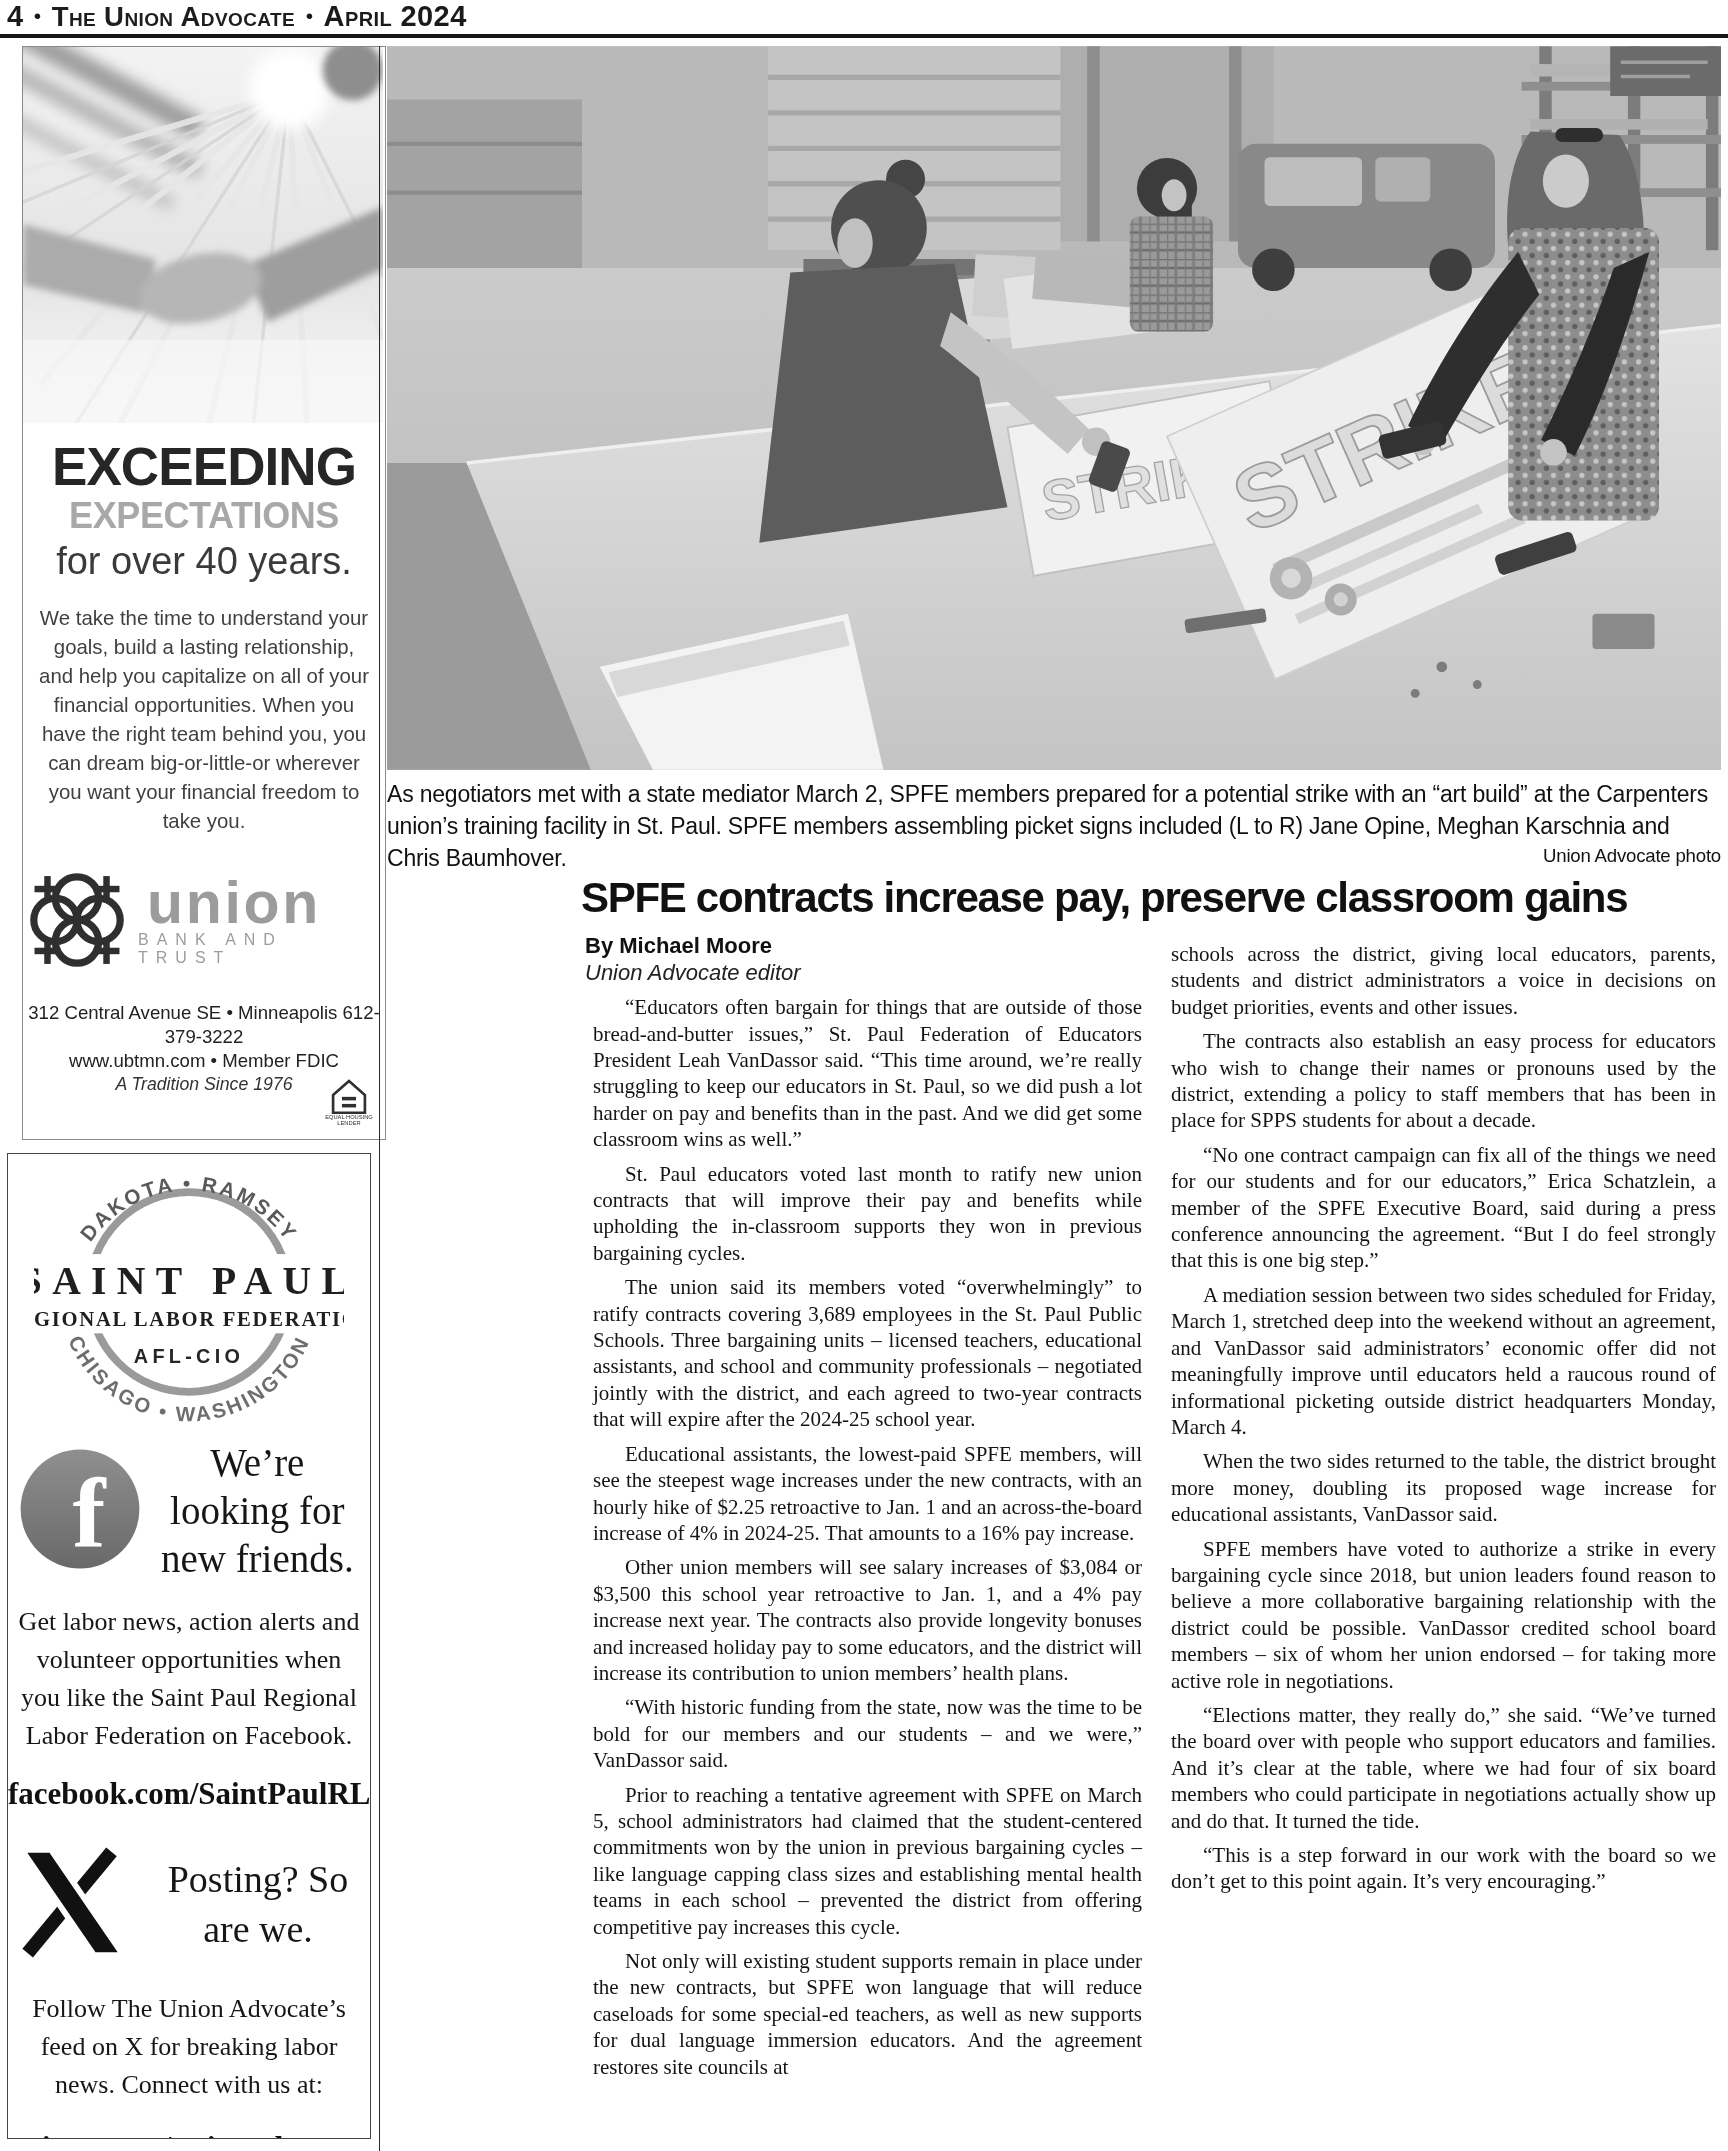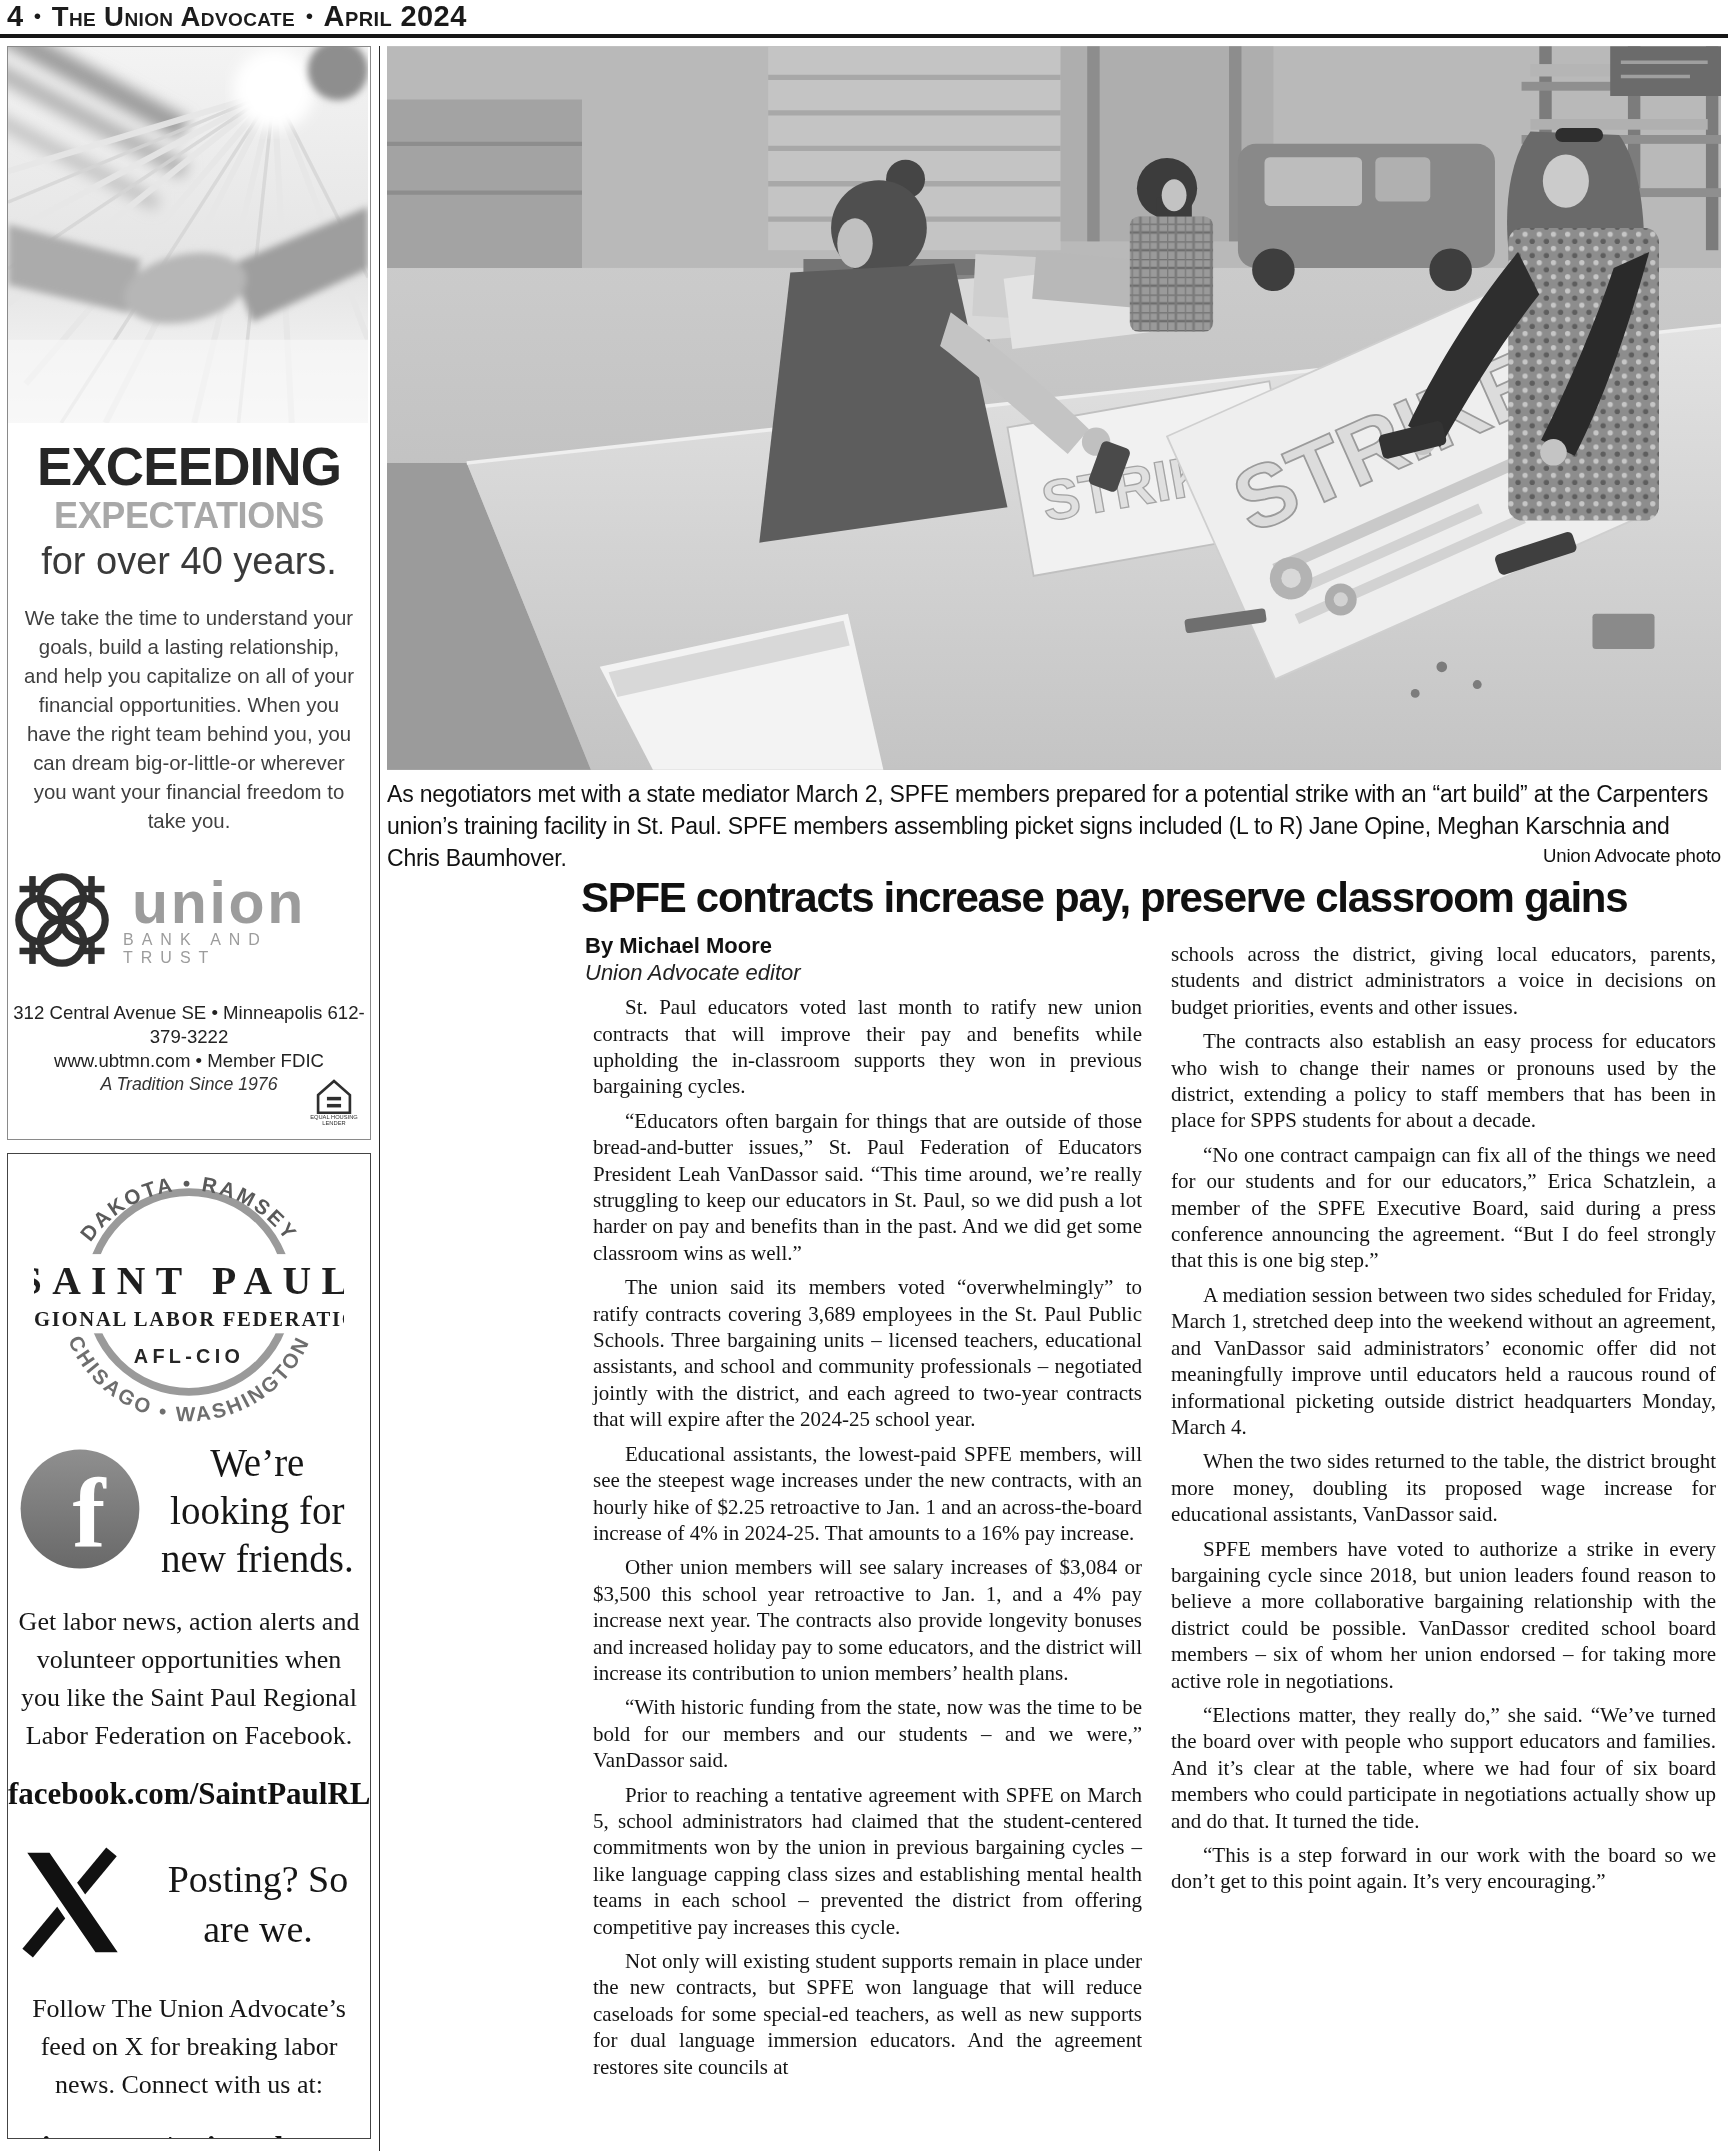--- a/index.html
+++ b/index.html
@@ -11,21 +11,21 @@
   
   .masthead{position:absolute;left:0;top:0;width:1729px;height:34px;
     border-bottom:4.4px solid #161616;}
   .masthead-inner{padding-left:7px;display:flex;align-items:baseline;gap:10.6px;
     font-family:"Liberation Sans", sans-serif;}
   .mh-num{font-weight:bold;font-size:29px;}
   .mh-bullet{font-size:21px;position:relative;top:-2.7px;}
   .mh-pub{font-variant:small-caps;font-weight:bold;font-size:27.5px;letter-spacing:0.4px;color:#1d1d1d;}
   .mh-issue{font-variant:small-caps;font-weight:bold;font-size:29px;letter-spacing:0.4px;}
   
-  .ad-bank{position:absolute;left:7px;top:46px;width:362px;height:1092px;
+  .ad-bank{position:absolute;left:22px;top:46px;width:362px;height:1092px;
     border:0.9px solid #8a8a8a;background:#fff;overflow:hidden;}
   .bank-h1{margin-top:12.4px;text-align:center;font-family:"Liberation Sans", sans-serif;
     font-weight:bold;font-size:53px;letter-spacing:-0.9px;color:#262626;line-height:55px;}
   .bank-h2{text-align:center;font-family:"Liberation Sans", sans-serif;
     font-weight:bold;font-size:36px;letter-spacing:-0.4px;color:#a8a8a8;line-height:44px;}
   .bank-h3{text-align:center;font-family:"Liberation Sans", sans-serif;
     font-size:38px;color:#3a3a3a;line-height:46px;}
   .bank-body{margin:19.5px 14px 0;text-align:center;font-family:"Liberation Sans", sans-serif;
     font-size:20.4px;line-height:29px;color:#3f3f3f;}
   .bank-logo-row{display:flex;align-items:center;justify-content:center;margin-top:30px;gap:7px;}
@@ -370,22 +370,22 @@
 <div class="caption">
   <span>As negotiators met with a state mediator March 2, SPFE members prepared for a potential strike with an “art build” at the Carpenters union’s training facility in St. Paul. SPFE members assembling picket signs included (L to R) Jane Opine, Meghan Karschnia and Chris Baumhover.</span>
   <span class="credit">Union Advocate photo</span>
 </div>
 
 <div class="headline">SPFE contracts increase pay, preserve classroom gains</div>
 
 <div class="artcol artcol1">
   <div class="byline">By Michael Moore</div>
   <div class="byline-title">Union Advocate editor</div>
+  <p class="para">“Educators often bargain for things that are outside of those bread-and-butter issues,” St. Paul Federation of Educators President Leah VanDassor said. “This time around, we’re really struggling to keep our educators in St. Paul, so we did push a lot harder on pay and benefits than in the past. And we did get some classroom wins as well.”</p>
   <p class="para">St. Paul educators voted last month to ratify new union contracts that will improve their pay and benefits while upholding the in-classroom supports they won in previous bargaining cycles.</p>
-  <p class="para">“Educators often bargain for things that are outside of those bread-and-butter issues,” St. Paul Federation of Educators President Leah VanDassor said. “This time around, we’re really struggling to keep our educators in St. Paul, so we did push a lot harder on pay and benefits than in the past. And we did get some classroom wins as well.”</p>
   <p class="para">The union said its members voted “overwhelmingly” to ratify contracts covering 3,689 employees in the St. Paul Public Schools. Three bargaining units – licensed teachers, educational assistants, and school and community professionals – negotiated jointly with the district, and each agreed to two-year contracts that will expire after the 2024-25 school year.</p>
   <p class="para">Educational assistants, the lowest-paid SPFE members, will see the steepest wage increases under the new contracts, with an hourly hike of $2.25 retroactive to Jan. 1 and an across-the-board increase of 4% in 2024-25. That amounts to a 16% pay increase.</p>
   <p class="para">Other union members will see salary increases of $3,084 or $3,500 this school year retroactive to Jan. 1, and a 4% pay increase next year. The contracts also provide longevity bonuses and increased holiday pay to some educators, and the district will increase its contribution to union members’ health plans.</p>
   <p class="para">“With historic funding from the state, now was the time to be bold for our members and our students – and we were,” VanDassor said.</p>
   <p class="para">Prior to reaching a tentative agreement with SPFE on March 5, school administrators had claimed that the student-centered commitments won by the union in previous bargaining cycles – like language capping class sizes and establishing mental health teams in each school – prevented the district from offering competitive pay increases this cycle.</p>
   <p class="para">Not only will existing student supports remain in place under the new contracts, but SPFE won language that will reduce caseloads for some special-ed teachers, as well as new supports for dual language immersion educators. And the agreement restores site councils at</p>
 </div>
 
 <div class="artcol artcol2">
   <p class="para cont">schools across the district, giving local educators, parents, students and district administrators a voice in decisions on budget priorities, events and other issues.</p>

